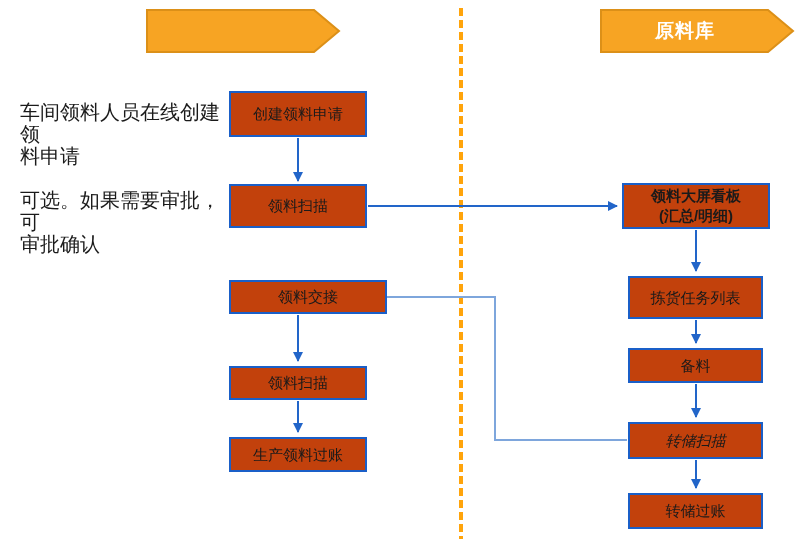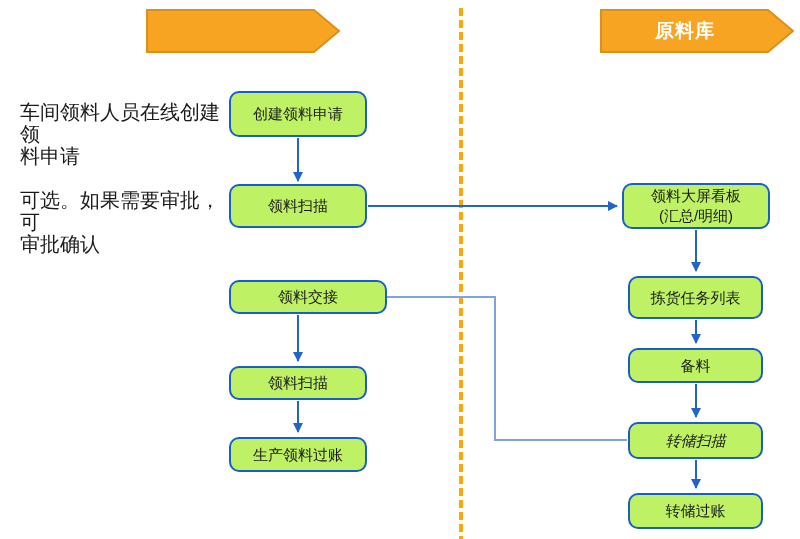--- a/index.html
+++ b/index.html
@@ -25,31 +25,31 @@
   .banner{position:absolute;width:195px;height:44px;}
   .banner svg{position:absolute;left:0;top:0;}
   .banner-label{
     position:absolute;left:0;top:0;width:170px;height:44px;
     display:flex;align-items:center;justify-content:center;
     color:#ffffff;font-size:19px;font-weight:bold;letter-spacing:1px;
   }
   .banner-left{left:146px;top:9px;}
   .banner-right{left:600px;top:9px;}
   .node{
-    position:absolute;border:2px solid var(--box-border);border-radius:10px;
-    background:#bef264;display:flex;align-items:center;justify-content:center;
+    position:absolute;border:2px solid var(--box-border);border-radius:0;
+    background:#c2410c;display:flex;align-items:center;justify-content:center;
     font-size:15px;color:var(--text);text-align:center;line-height:20px;
     white-space:pre-line;box-sizing:border-box;
   }
   .n-create{left:229px;top:91px;width:138px;height:46px;}
   .n-approve{left:229px;top:184px;width:138px;height:44px;}
   .n-handover{left:229px;top:280px;width:158px;height:34px;}
   .n-scan{left:229px;top:366px;width:138px;height:34px;}
   .n-post{left:229px;top:437px;width:138px;height:35px;}
-  .n-dashboard{left:622px;top:183px;width:148px;height:46px;}
+  .n-dashboard{left:622px;top:183px;width:148px;height:46px;font-weight:bold;}
   .n-picklist{left:628px;top:276px;width:135px;height:43px;}
   .n-prep{left:628px;top:348px;width:135px;height:35px;}
   .n-transscan{left:628px;top:422px;width:135px;height:37px;font-style:italic;}
   .n-transpost{left:628px;top:493px;width:135px;height:36px;}
   .annotation{
     position:absolute;left:20px;width:210px;font-size:20px;line-height:22px;
     white-space:pre-line;color:var(--text);
   }
   .ann-1{top:101px;}
   .ann-2{top:189px;}

